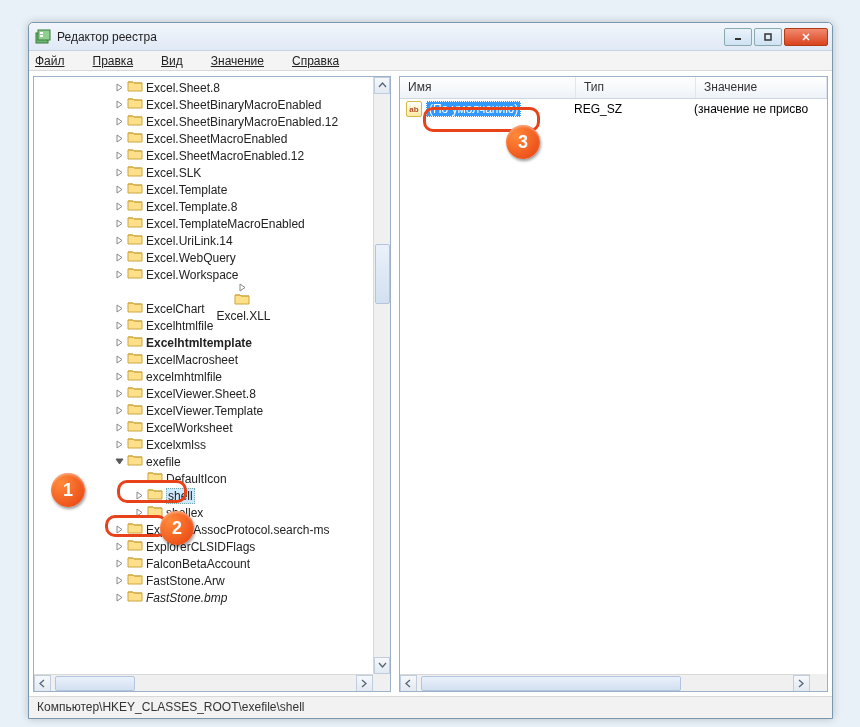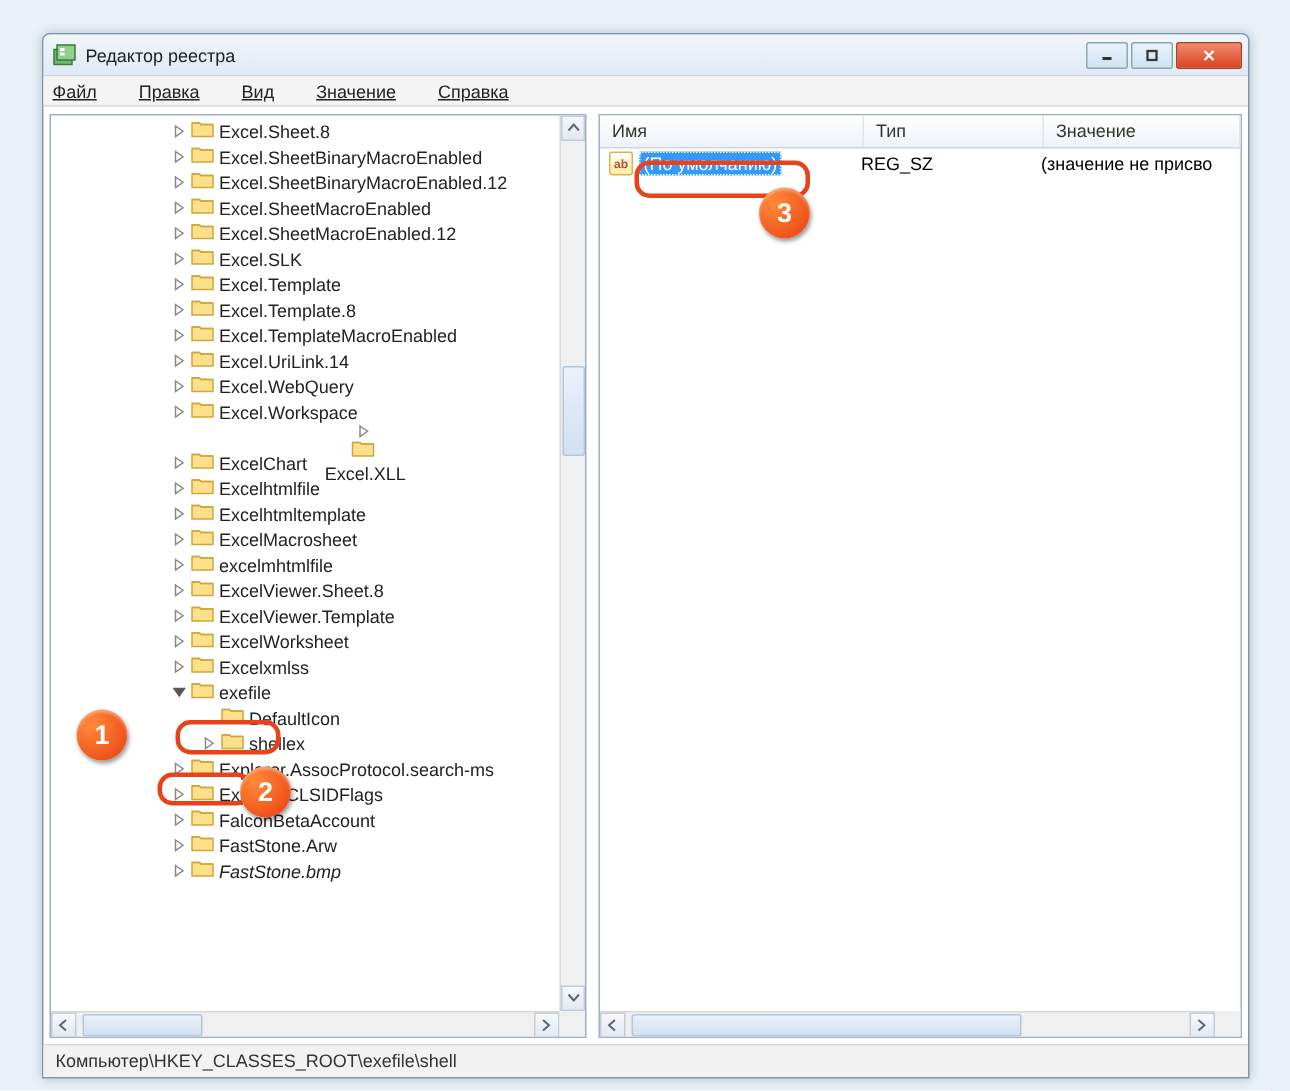--- a/index.html
+++ b/index.html
@@ -264,21 +264,21 @@
               <svg viewBox="0 0 9 9">
                 <path d="M2 1 L7 4.5 L2 8 Z" fill="#fff" stroke="#888"></path>
               </svg>
             </span>
             <span><svg class="folder-icon" viewBox="0 0 16 14">
                 <path d="M1 3 L1 12 L15 12 L15 4 L7 4 L6 3 Z" fill="#ffe08a" stroke="#cda63c"></path>
                 <path d="M1 3 L6 3 L7 4 L15 4" fill="none" stroke="#cda63c"></path>
               </svg></span>
             <span class="tree-label">Excelhtmlfile</span>
           </div>
-          <div class="tree-row" style="padding-left: 80px;">
+          <div class="tree-row" style="padding-left: 80px; font-weight: bold;">
             <span class="expander">
               <svg viewBox="0 0 9 9">
                 <path d="M2 1 L7 4.5 L2 8 Z" fill="#fff" stroke="#888"></path>
               </svg>
             </span>
             <span><svg class="folder-icon" viewBox="0 0 16 14">
                 <path d="M1 3 L1 12 L15 12 L15 4 L7 4 L6 3 Z" fill="#ffe08a" stroke="#cda63c"></path>
                 <path d="M1 3 L6 3 L7 4 L15 4" fill="none" stroke="#cda63c"></path>
               </svg></span>
             <span class="tree-label">Excelhtmltemplate</span>
@@ -367,20 +367,32 @@
               </svg></span>
             <span class="tree-label">exefile</span>
           </div>
           <div class="tree-row" style="padding-left: 100px;">
             <span class="expander"></span>
             <span><svg class="folder-icon" viewBox="0 0 16 14">
                 <path d="M1 3 L1 12 L15 12 L15 4 L7 4 L6 3 Z" fill="#ffe08a" stroke="#cda63c"></path>
                 <path d="M1 3 L6 3 L7 4 L15 4" fill="none" stroke="#cda63c"></path>
               </svg></span>
             <span class="tree-label">DefaultIcon</span>
+          </div>
+          <div class="tree-row selected" style="padding-left: 100px;">
+            <span class="expander">
+              <svg viewBox="0 0 9 9">
+                <path d="M2 1 L7 4.5 L2 8 Z" fill="#fff" stroke="#888"></path>
+              </svg>
+            </span>
+            <span><svg class="folder-icon" viewBox="0 0 16 14">
+                <path d="M1 3 L1 12 L15 12 L15 4 L7 4 L6 3 Z" fill="#ffe08a" stroke="#cda63c"></path>
+                <path d="M1 3 L6 3 L7 4 L15 4" fill="none" stroke="#cda63c"></path>
+              </svg></span>
+            <span class="tree-label">shell</span>
           </div>
           <div class="tree-row" style="padding-left: 100px;">
             <span class="expander">
               <svg viewBox="0 0 9 9">
                 <path d="M2 1 L7 4.5 L2 8 Z" fill="#fff" stroke="#888"></path>
               </svg>
             </span>
             <span><svg class="folder-icon" viewBox="0 0 16 14">
                 <path d="M1 3 L1 12 L15 12 L15 4 L7 4 L6 3 Z" fill="#ffe08a" stroke="#cda63c"></path>
                 <path d="M1 3 L6 3 L7 4 L15 4" fill="none" stroke="#cda63c"></path>

